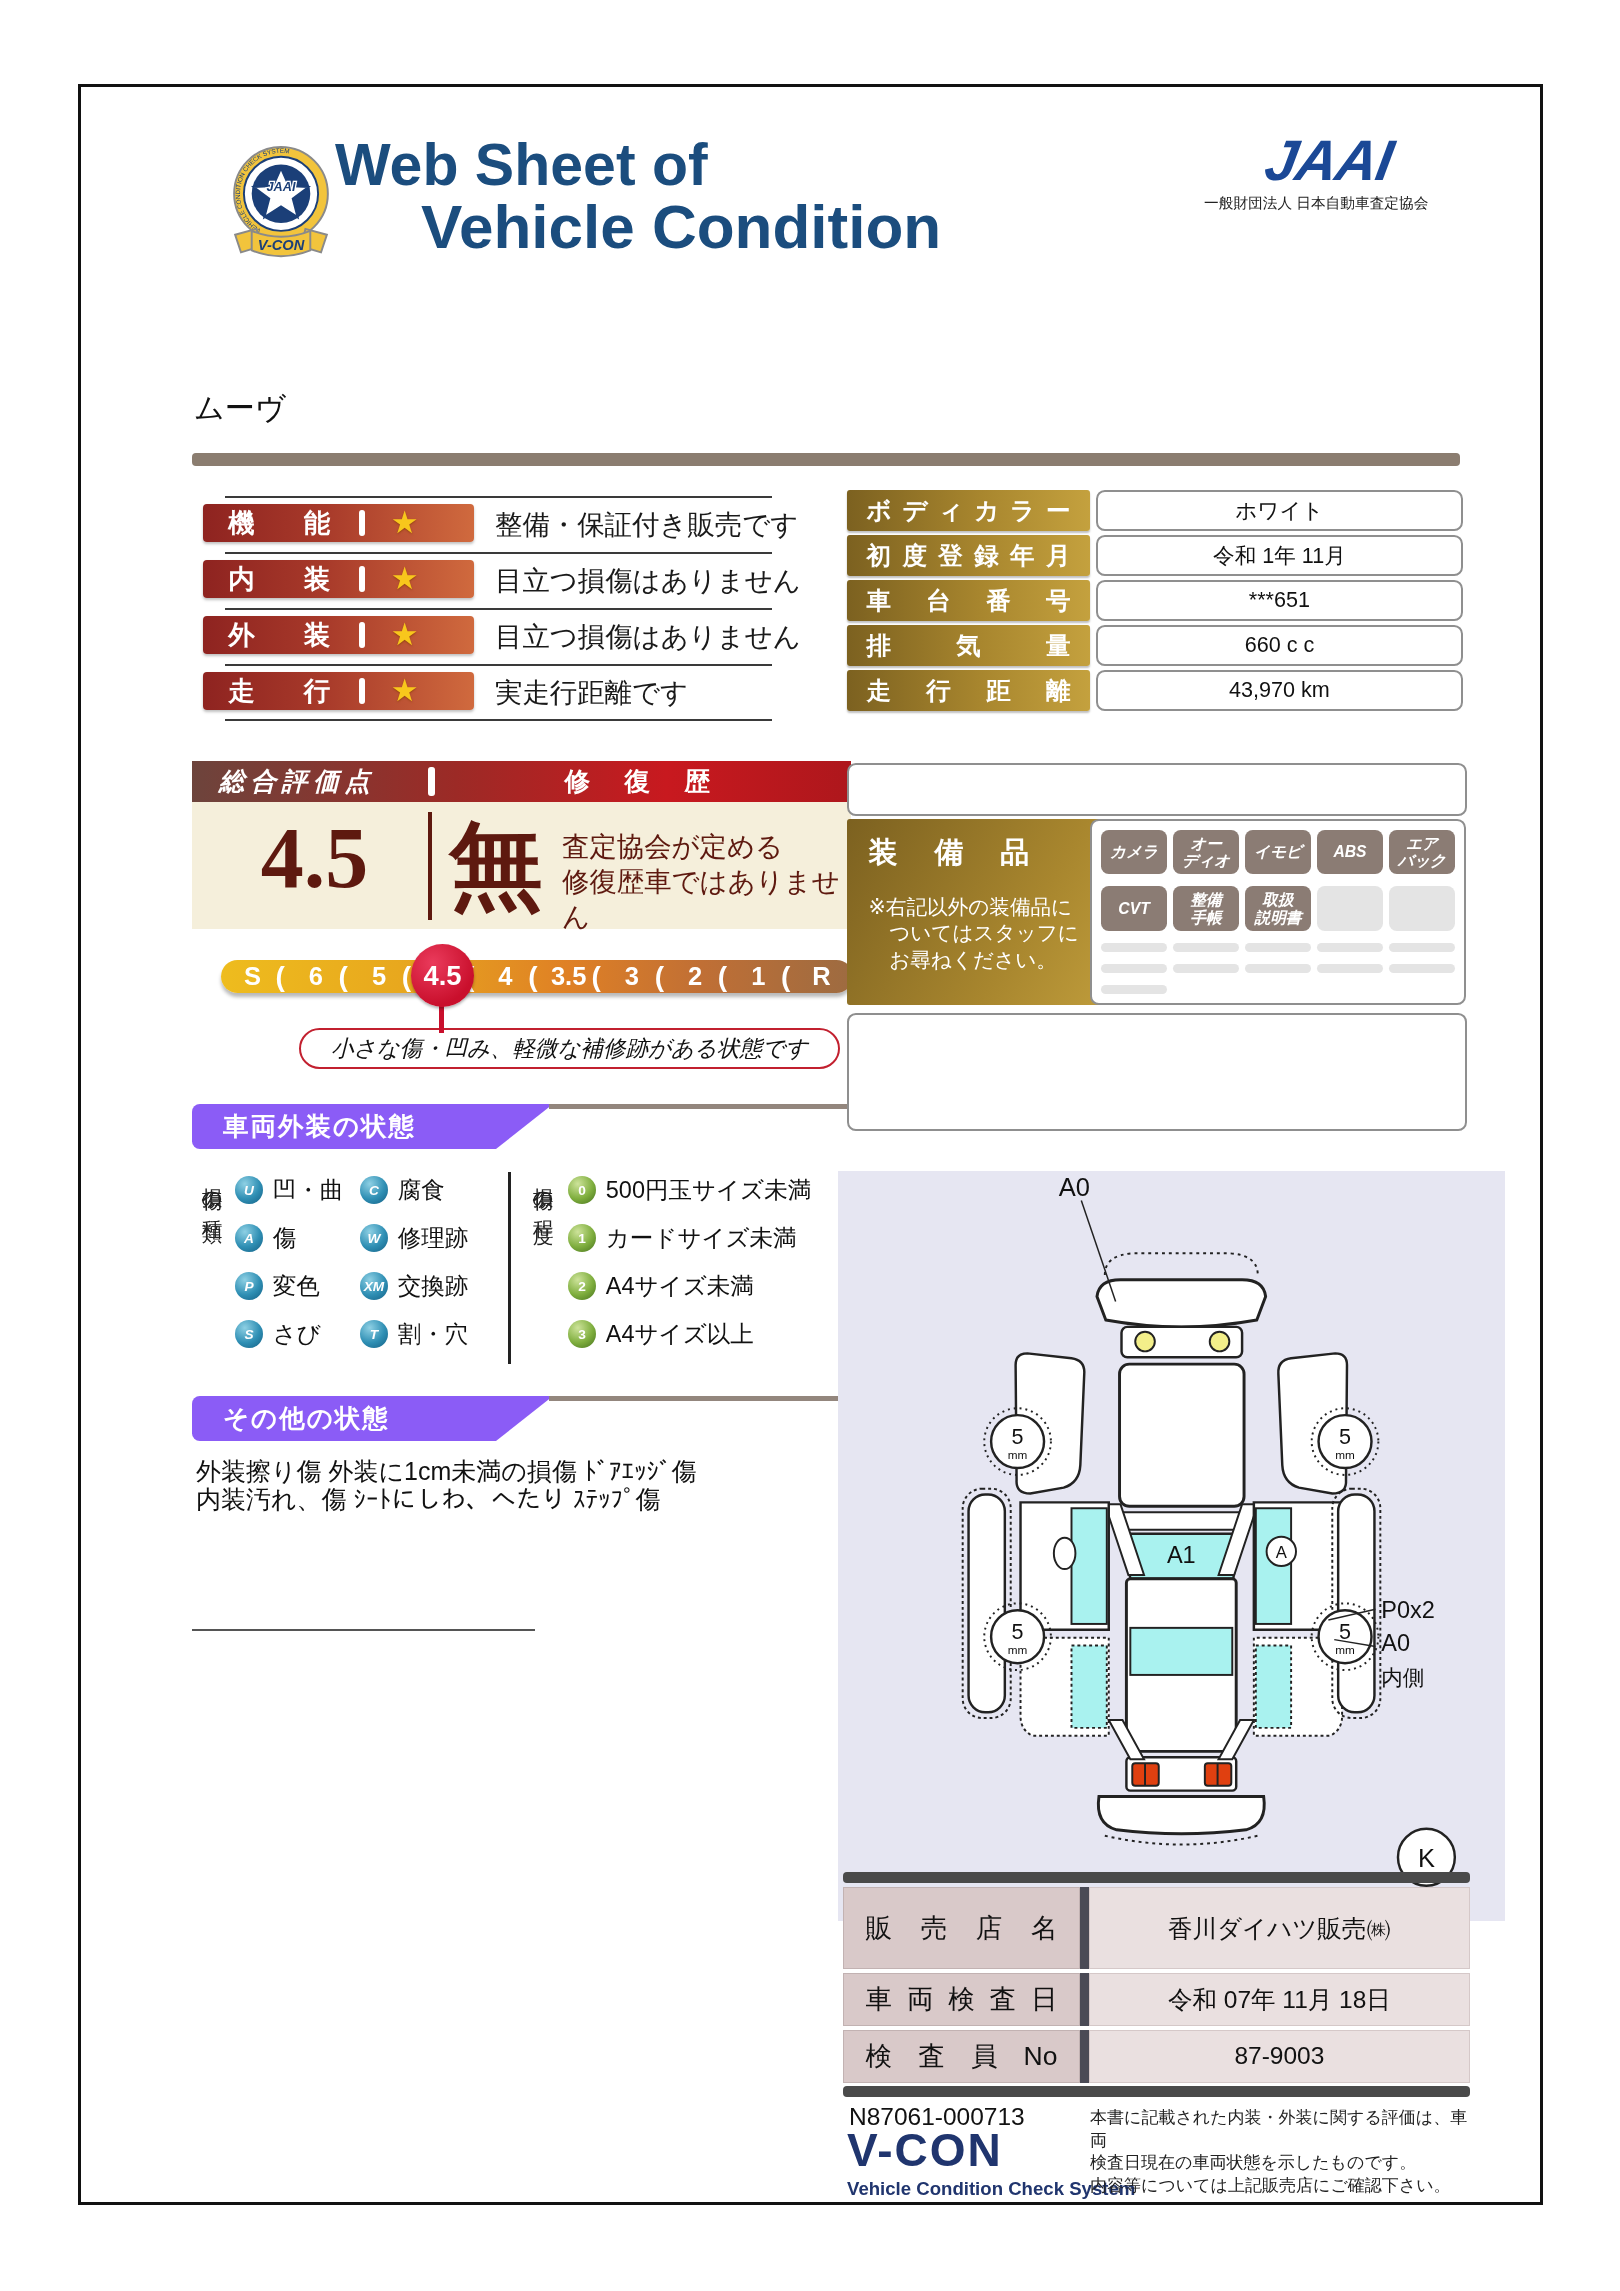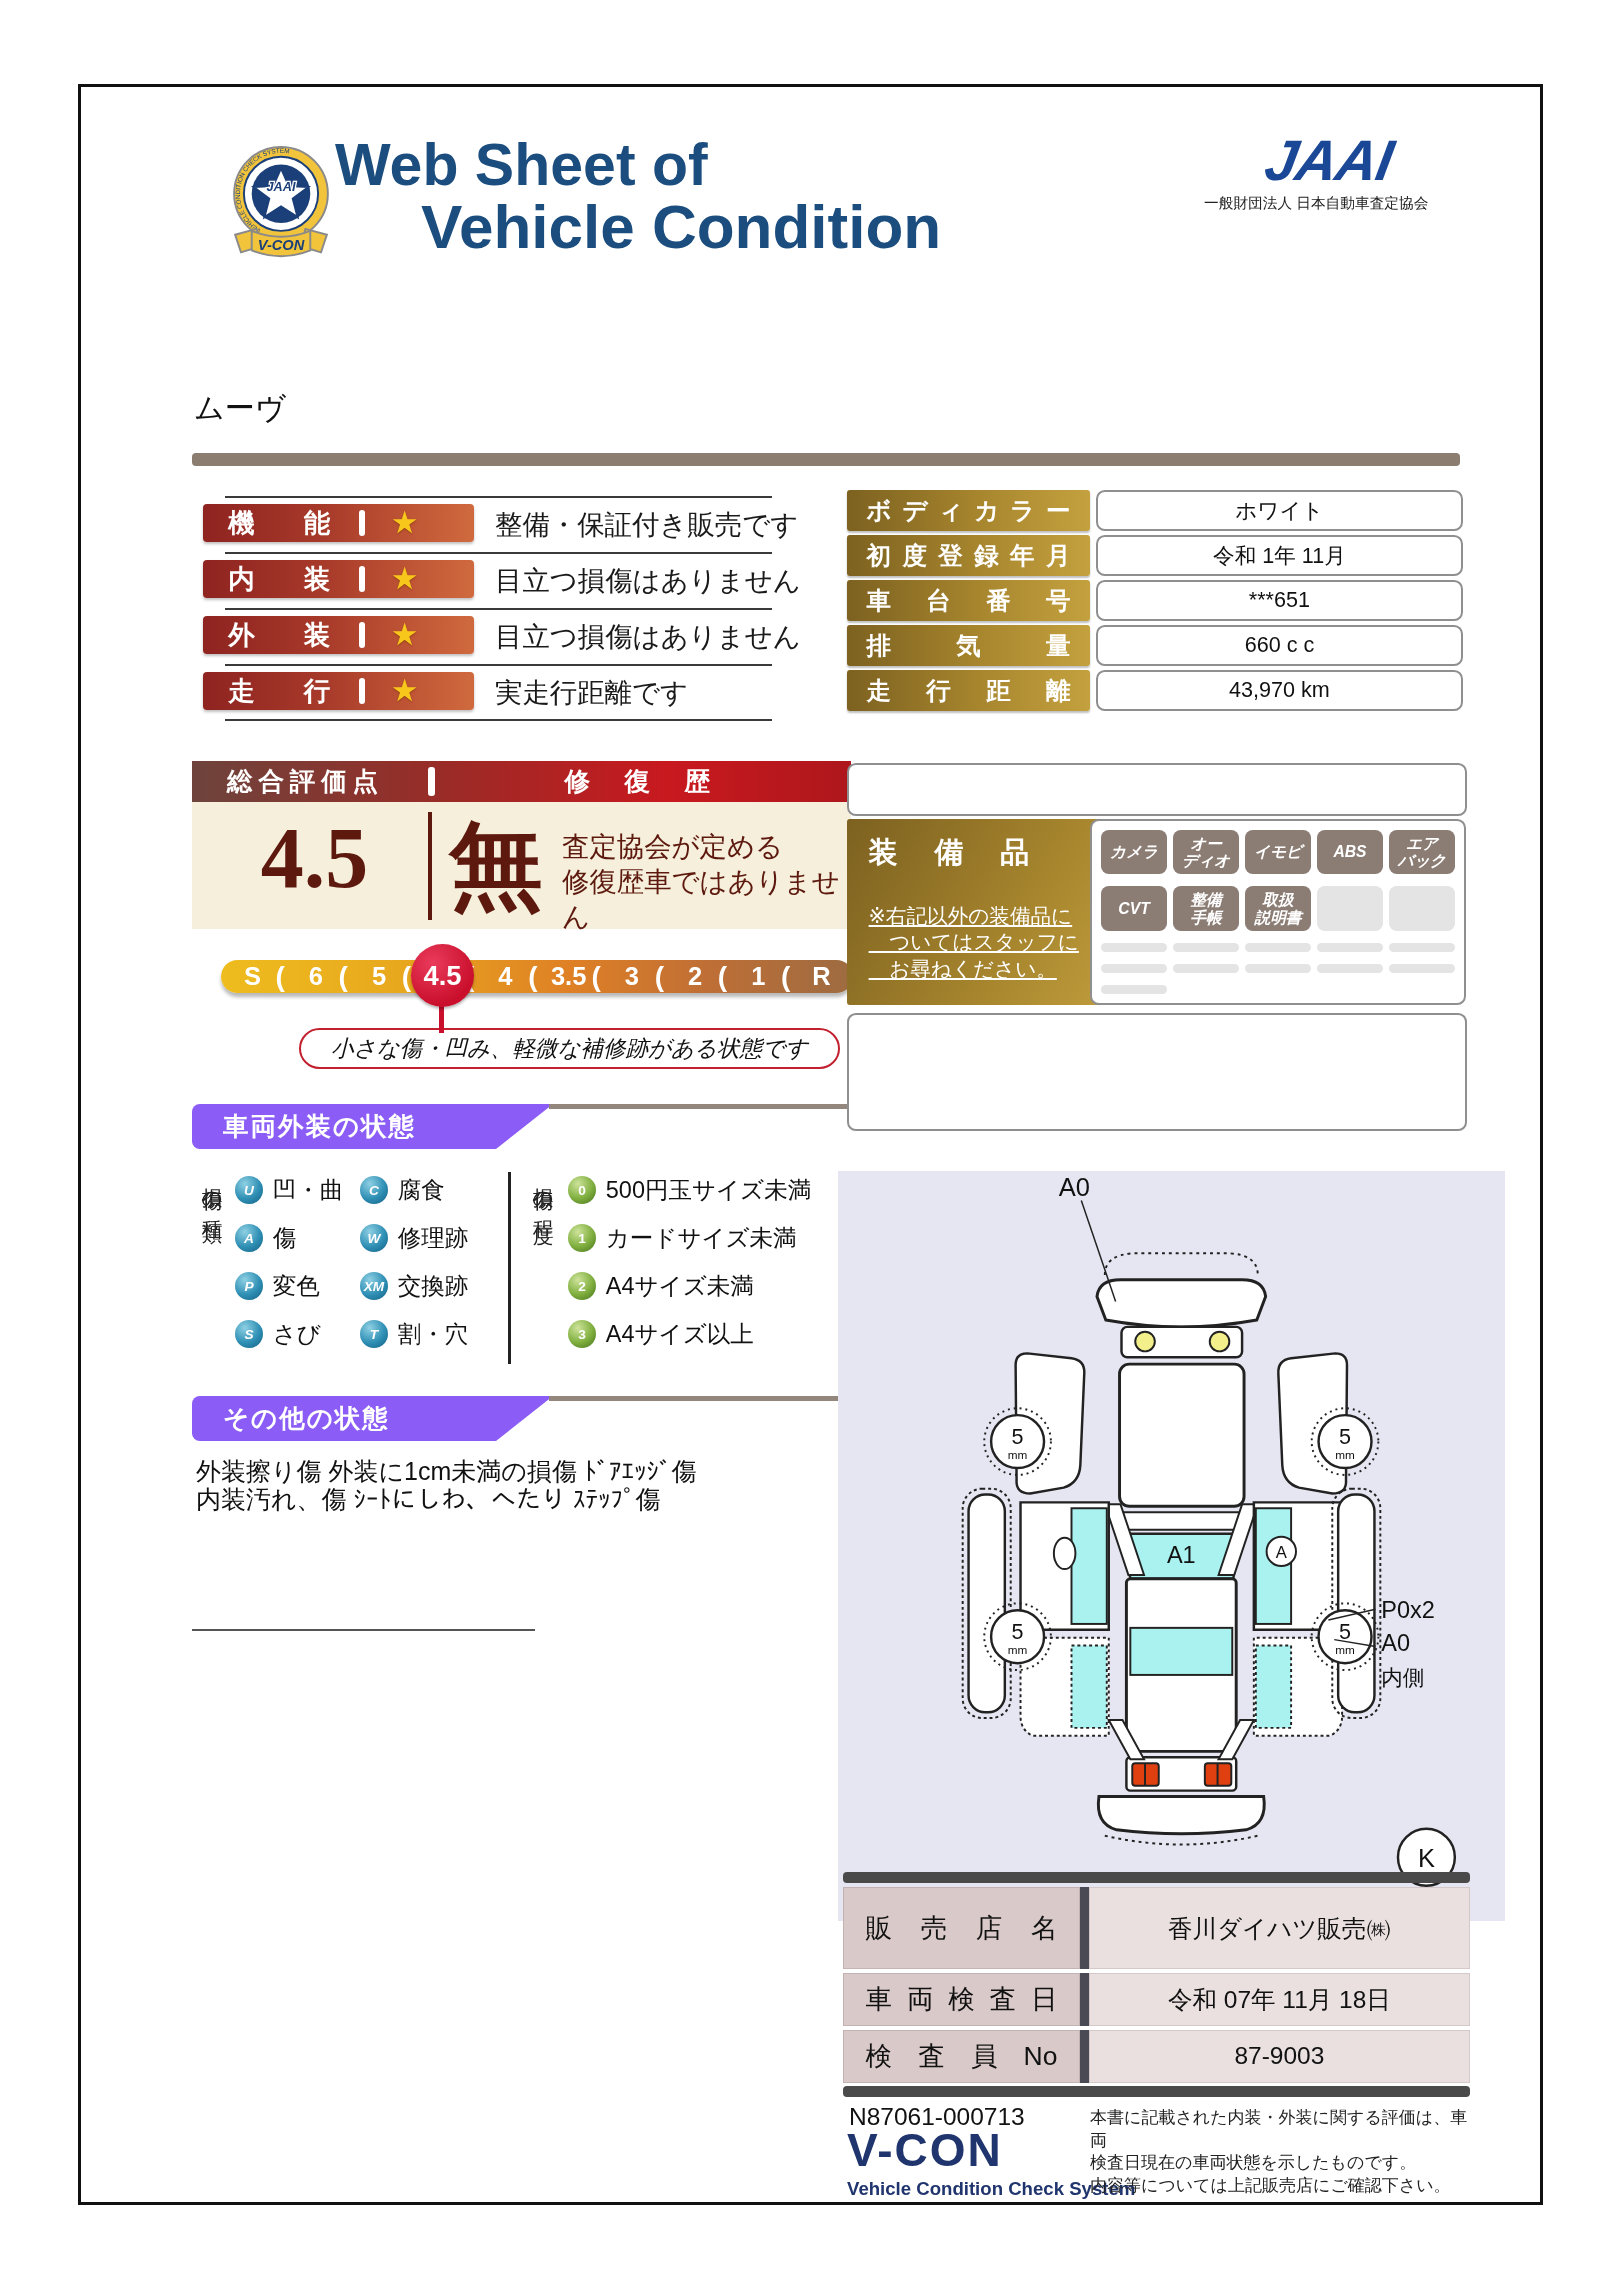--- a/index.html
+++ b/index.html
@@ -29,21 +29,21 @@
            box-shadow:0 2px 2.9px rgba(0,0,0,.25);}
   .rat-label{width:102px;color:#fff;font-size:26.5px;font-weight:bold;text-align:justify;text-align-last:justify;}
   .rat-pipe{width:5.9px;height:25.5px;background:#fff;border-radius:2.9px;margin:0 25.5px 0 29px;}
   .star{font-size:31px;color:#f8c71c;text-shadow:0 1px 2px rgba(130,60,0,.7);}
   .star::before{content:"★";}
   .rat-comment{position:absolute;left:303px;top:10.8px;font-size:27.4px;color:#1a1a1a;}
 
   
   .overall-header{position:absolute;left:192px;top:761px;width:659px;height:41px;
         background:linear-gradient(90deg,#6d443c 0%,#9c2a26 40%,#c8191f 72%,#ae171c 100%);}
-  .overall-header .hl{position:absolute;left:35px;top:0;line-height:41px;color:#fff;font-size:25.5px;font-weight:bold;letter-spacing:5.9px;}
+  .overall-header .hl{position:absolute;left:27px;top:0;line-height:41px;color:#fff;font-size:25.5px;font-weight:bold;letter-spacing:5.9px;font-style:italic;}
   .overall-header .tick{position:absolute;left:236px;top:5.9px;width:6.9px;height:29px;background:#fff;border-radius:2.9px;}
   .overall-header .hr{position:absolute;left:245px;right:0;top:0;text-align:center;line-height:41px;color:#fff;font-size:25.5px;font-weight:bold;letter-spacing:13.7px;}
   .overall-body{position:absolute;left:192px;top:802px;width:659px;height:127px;background:#f5efdb;}
   .score{position:absolute;left:19.6px;top:5.9px;width:206px;text-align:center;font-family:"Liberation Serif","DejaVu Serif",serif;
          font-weight:bold;font-size:86px;color:#5e190f;}
   .overall-body .vline{position:absolute;left:236px;top:9.8px;width:3.9px;height:108px;background:#5e190f;}
   .repair-big{position:absolute;left:257px;top:1px;font-size:94px;font-weight:bold;color:#5e190f;line-height:125px;}
   .repair-note{position:absolute;left:370px;top:27.4px;font-size:27.4px;color:#5e190f;line-height:35px;}
 
   
@@ -88,21 +88,21 @@
       box-shadow:0 2px 2px rgba(0,0,0,.25);}
   .info-value{flex:1;margin-left:5.9px;background:#fff;border:2px solid #8f8f8f;border-radius:8.8px;
       display:flex;align-items:center;justify-content:center;font-size:21.6px;color:#111;}
   .empty-cell{position:absolute;background:#fff;border:2px solid #8f8f8f;border-radius:8.8px;}
 
   
   .equip-panel{position:absolute;left:847px;top:819px;width:292px;height:186px;
       background:linear-gradient(120deg,#7c6120,#a8862e 60%,#c4a13e);color:#fff;border-radius:2.9px;
       padding:13.7px 0 0 21.6px;box-sizing:border-box;}
   .equip-title{font-size:29px;font-weight:bold;letter-spacing:3.9px;}
-  .equip-note{margin-top:30px;font-size:20.6px;line-height:26.5px;white-space:pre-line;text-decoration:underline;}
+  .equip-note{margin-top:21px;font-size:20.6px;line-height:26.5px;white-space:pre-line;}
   .equip-box{position:absolute;left:1090px;top:819px;width:376px;height:186px;border:2px solid #8f8f8f;border-radius:8.8px;
       box-sizing:border-box;background:#fff;}
   .equip-grid{display:grid;grid-template-columns:repeat(5,1fr);gap:11.8px 5.9px;padding:9px;height:100%;box-sizing:border-box;font-style:italic;}
   .equip-cell{border-radius:7.8px;background:#e4e4e4;display:flex;align-items:center;justify-content:center;text-align:center;
       color:#fff;font-size:15.7px;font-weight:bold;line-height:17.6px;white-space:pre-line;}
   .equip-cell.active{background:#8b7c74;}
 
   
   .diagram{position:absolute;left:838px;top:1171px;width:667px;height:750px;background:#e6e6f2;}
 

